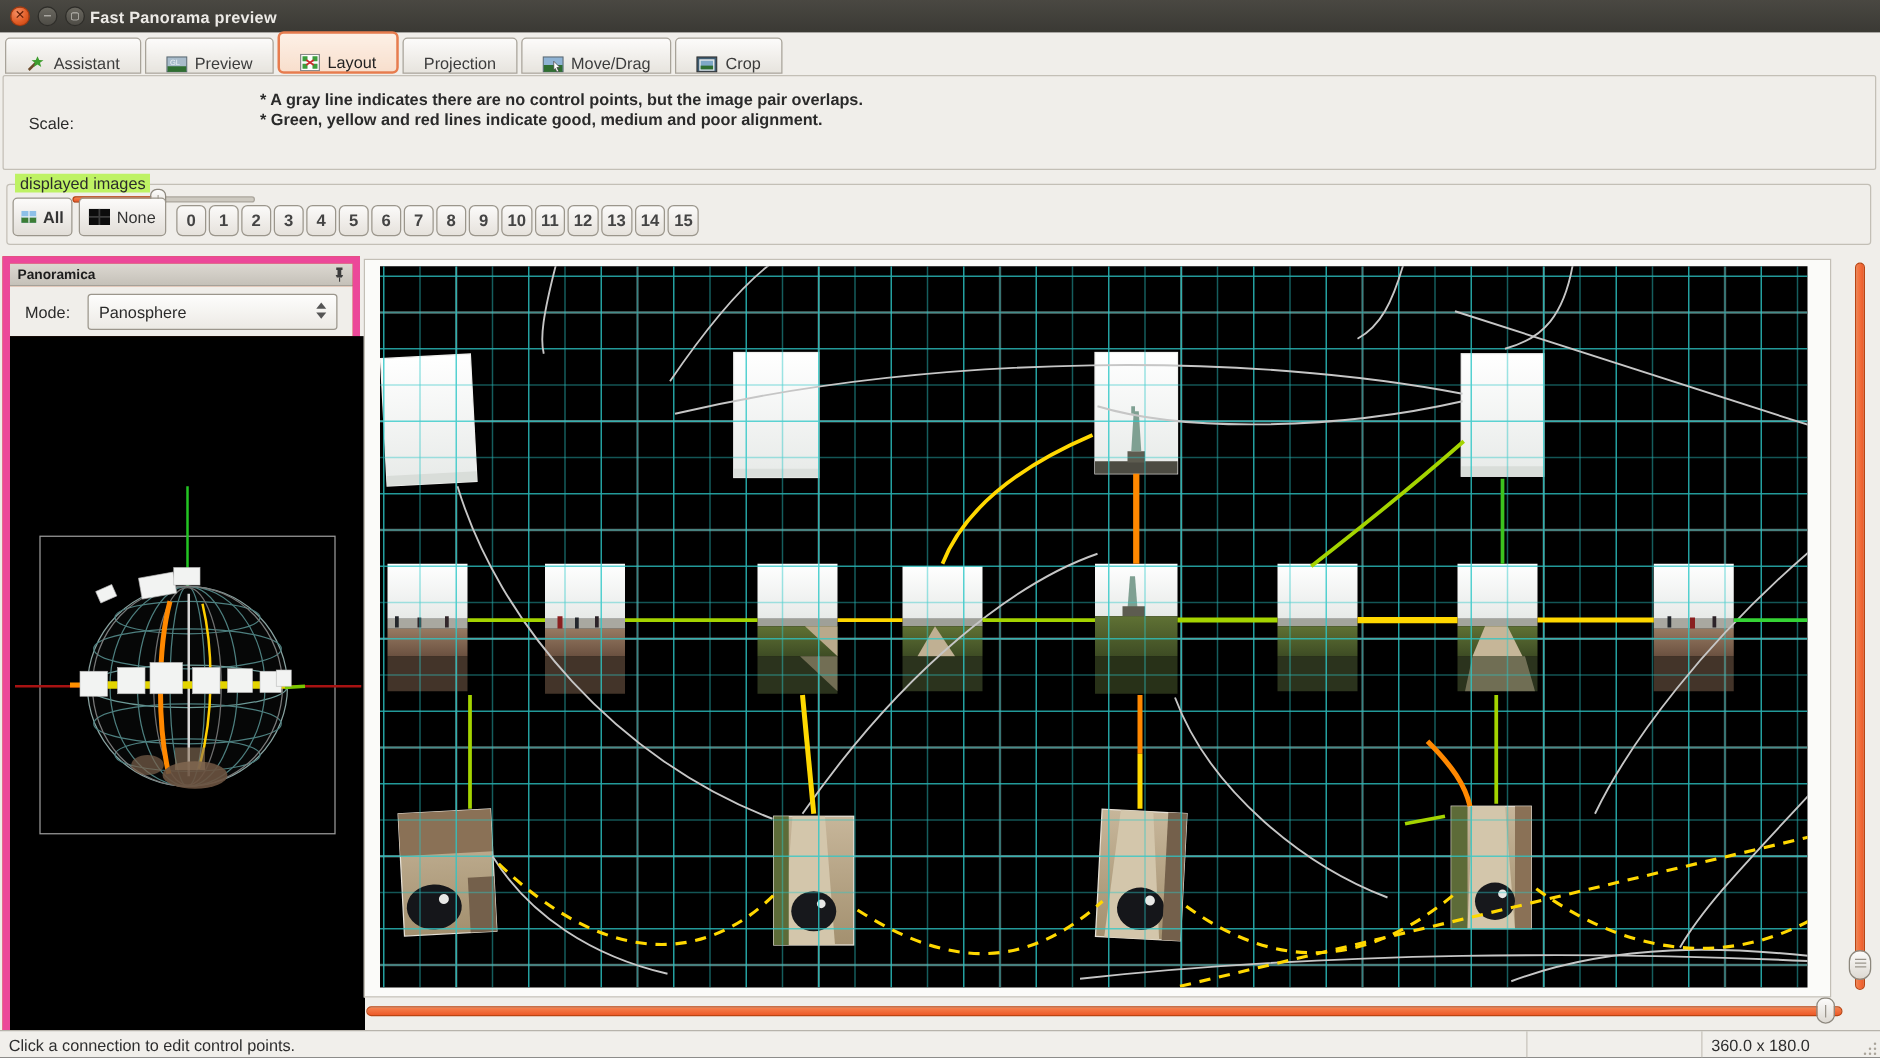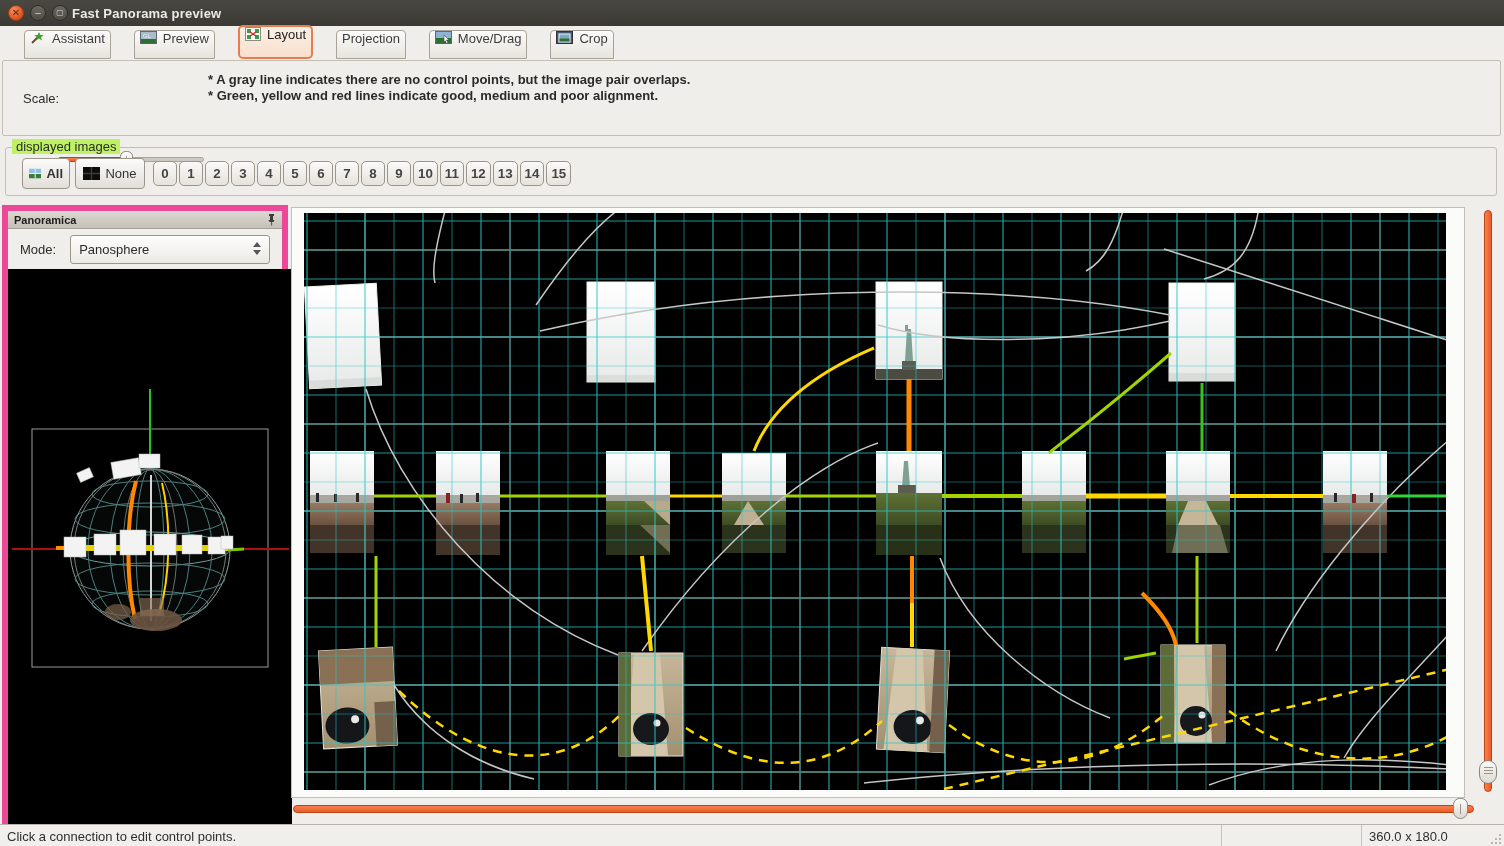--- a/index.html
+++ b/index.html
@@ -12,44 +12,44 @@
           display:flex;align-items:center;justify-content:center;font-size:10px;line-height:1;}
   .tb-close{left:8px;background:radial-gradient(circle at 35% 30%,#f58e63,#e05a23 60%,#c44413);
             border:1px solid #a33a10;color:#5e1d05;font-weight:bold;}
   .tb-min,.tb-max{background:linear-gradient(#6a6860,#4e4c46);border:1px solid #2e2d29;color:#d8d6d0;}
   .tb-min{left:30px;} .tb-max{left:52px;font-size:8px;}
   .tb-title{position:absolute;left:72px;top:0;height:26px;display:flex;align-items:center;
             color:#eceae6;font-weight:bold;letter-spacing:.2px;}
   
   .tabbar{position:absolute;left:0;top:26px;width:100%;height:33px;display:flex;align-items:flex-end;
           padding-left:4px;box-sizing:border-box;background:#f0eeea;}
-  .tab{display:inline-flex;align-items:flex-start;gap:6px;height:27px;padding:0 5px;margin-right:3px;
+  .tab{display:inline-flex;align-items:flex-end;gap:6px;height:27px;padding:0 16px;margin-right:3px;
        background:linear-gradient(#fcfbfa,#e7e4de);border:1px solid #a8a399;border-radius:4px 4px 0 0;
-       color:#3c3c3c;cursor:default;margin-left:20px;}
+       color:#3c3c3c;cursor:default;}
   .tab.selected{height:30px;background:linear-gradient(#fdf0e6,#f8dfcd);border:2px solid #e77c4e;
                 border-radius:5px;color:#222;position:relative;z-index:2;}
   .ticon{display:inline-block;}
   
   .scale-panel{position:absolute;left:2px;top:60px;width:1499px;height:76px;box-sizing:border-box;
                border:1px solid #c3bfb6;border-radius:2px;background:#f0eeea;}
   .scale-label{position:absolute;left:20px;top:30px;}
   .slider-h{position:absolute;left:55px;top:91px;width:146px;height:14px;}
   .slider-track{position:absolute;left:0;top:5px;width:100%;height:5px;border-radius:3px;
                 background:#cdc9c0;border:1px solid #aaa59c;box-sizing:border-box;}
   .slider-fill{position:absolute;left:0;top:5px;height:5px;border-radius:3px 0 0 3px;
                background:linear-gradient(#f6814e,var(--accent));border:1px solid #c24413;box-sizing:border-box;}
   .slider-thumb{position:absolute;top:-1px;width:13px;height:17px;border-radius:6px 6px 7px 7px;
                 background:linear-gradient(#fdfdfc,#dedad3);border:1px solid #8d887e;box-sizing:border-box;}
   .slider-thumb:after{content:"";position:absolute;left:5px;top:4px;width:1px;height:8px;background:#a8a49b;}
   .help{position:absolute;left:205px;top:11px;line-height:16px;color:#2a2a2a;font-weight:bold;}
   
   .fieldset{position:absolute;left:5px;top:147px;width:1492px;height:49px;box-sizing:border-box;
             border:1px solid #c3bfb6;border-radius:3px;}
   .legend{position:absolute;left:6px;top:-9px;background:#bef264;padding:0 4px;}
-  .img-sel-row{position:absolute;left:16px;top:10px;display:flex;align-items:center;}
+  .img-sel-row{position:absolute;left:4px;top:10px;display:flex;align-items:flex-end;}
   .btn{display:inline-flex;align-items:center;justify-content:center;gap:5px;
        background:linear-gradient(#fcfbfa,#e2ded8);border:1px solid #9b968c;border-radius:4px;
        color:#333;box-sizing:border-box;font-size:13px;font-family:inherit;}
   .btn-all{width:48px;height:31px;font-weight:bold;}
   .btn-none{width:70px;height:31px;font-weight:normal;margin-left:5px;}
   .num-row{display:flex;gap:2px;margin-left:8px;}
   .img-btn{min-width:24px;height:25px;padding:0 4px;font-weight:bold;color:#444;
            background:linear-gradient(#fbfaf9,#e6e2dc);border:1px solid #9b968c;border-radius:5px;}
   
   .left-panel{position:absolute;left:2px;top:205px;width:286px;height:619px;background:#c2410c;

